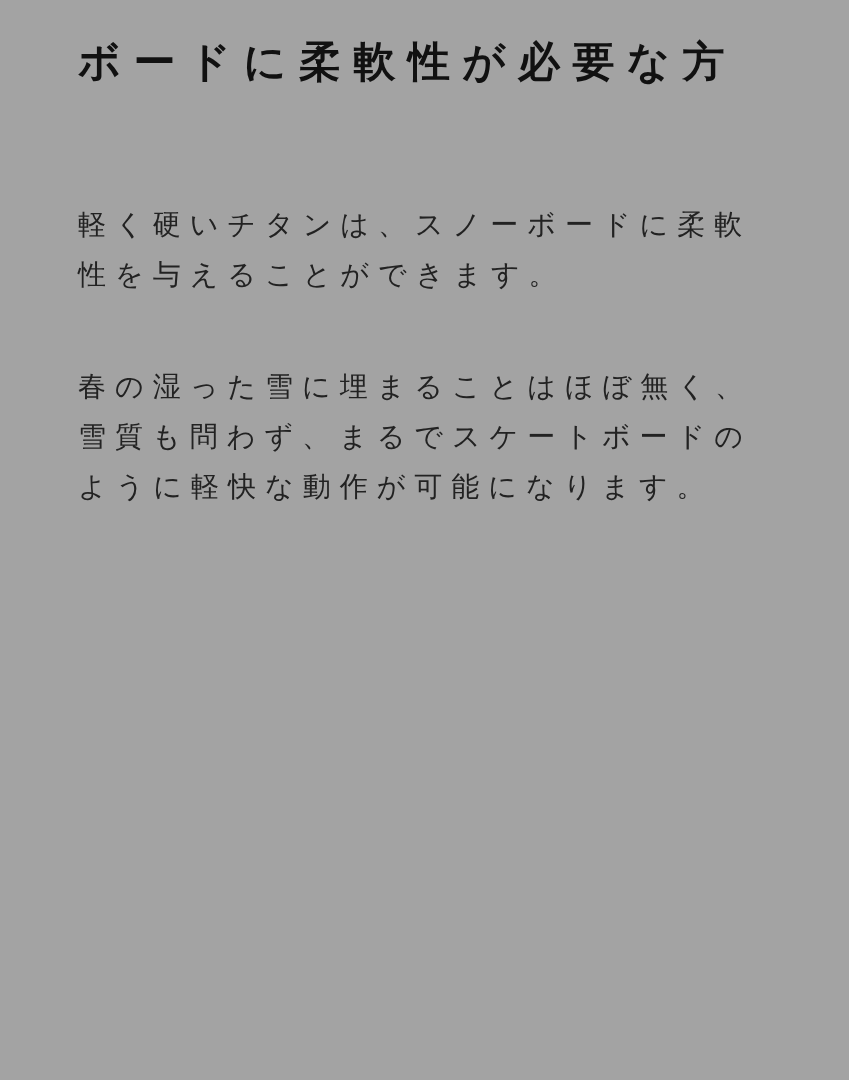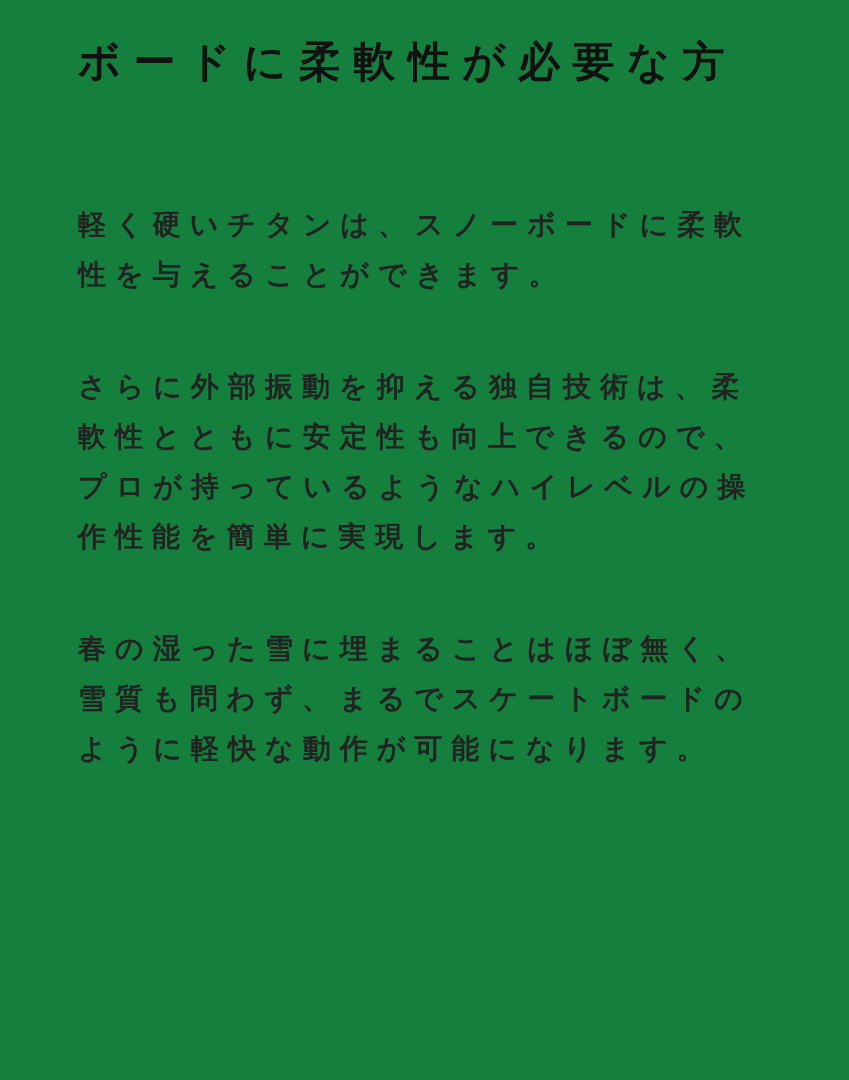--- a/index.html
+++ b/index.html
@@ -10,21 +10,21 @@
   body {
     width: 849px;
     height: 1080px;
     overflow: hidden;
     font-family: "Liberation Sans", sans-serif;
   }
   .page {
     position: relative;
     width: 849px;
     height: 1080px;
-    background: #15803d;
+    background: #a3a3a3;
     box-sizing: border-box;
     padding-left: 78px;
     padding-right: 40px;
   }
   .page-heading {
     margin: 0;
     padding-top: 41px;
     font-size: 42px;
     font-weight: 700;
     line-height: 42px;
@@ -32,43 +32,39 @@
     color: #111111;
     white-space: nowrap;
   }
   .body-copy {
     margin: 0;
   }
   .body-paragraph {
     margin: 62px 0 0 0;
     width: 700px;
     font-size: 28px;
-    font-weight: 700;
+    font-weight: 400;
     line-height: 50px;
     letter-spacing: 9px;
     color: #222222;
     white-space: pre-line;
   }
   .body-paragraph:first-of-type {
     margin-top: 117px;
   }
 </style>
 </head>
 <body>
 
 <div class="page">
   <h1 class="page-heading">ボードに柔軟性が必要な方</h1>
 
   <div class="body-copy">
     <p class="body-paragraph">軽く硬いチタンは、スノーボードに柔軟
 性を与えることができます。</p>
 
 
-    <p class="body-paragraph">さらに外部振動を抑える独自技術は、柔
-軟性とともに安定性も向上できるので、
-プロが持っているようなハイレベルの操
-作性能を簡単に実現します。</p>
 
     <p class="body-paragraph">春の湿った雪に埋まることはほぼ無く、
 雪質も問わず、まるでスケートボードの
 ように軽快な動作が可能になります。</p>
   </div>
 </div>
 
 </body></html>

